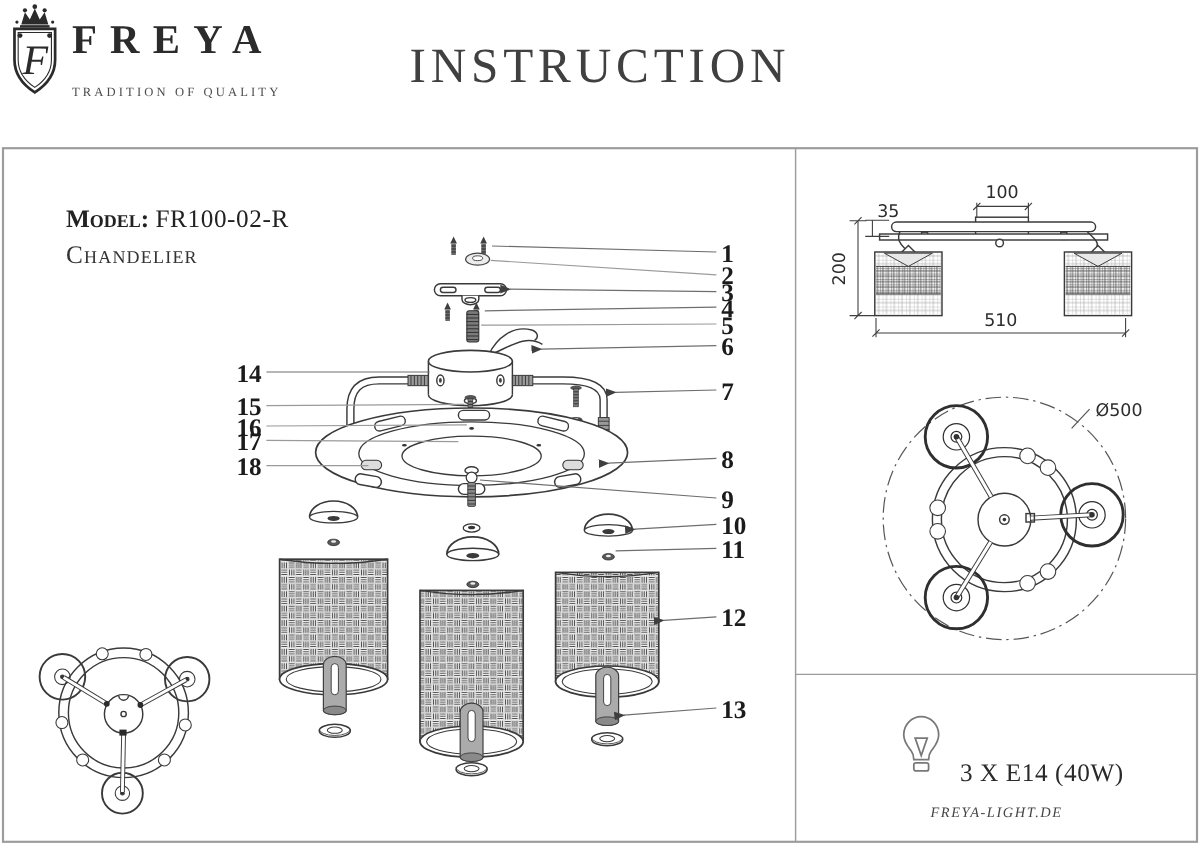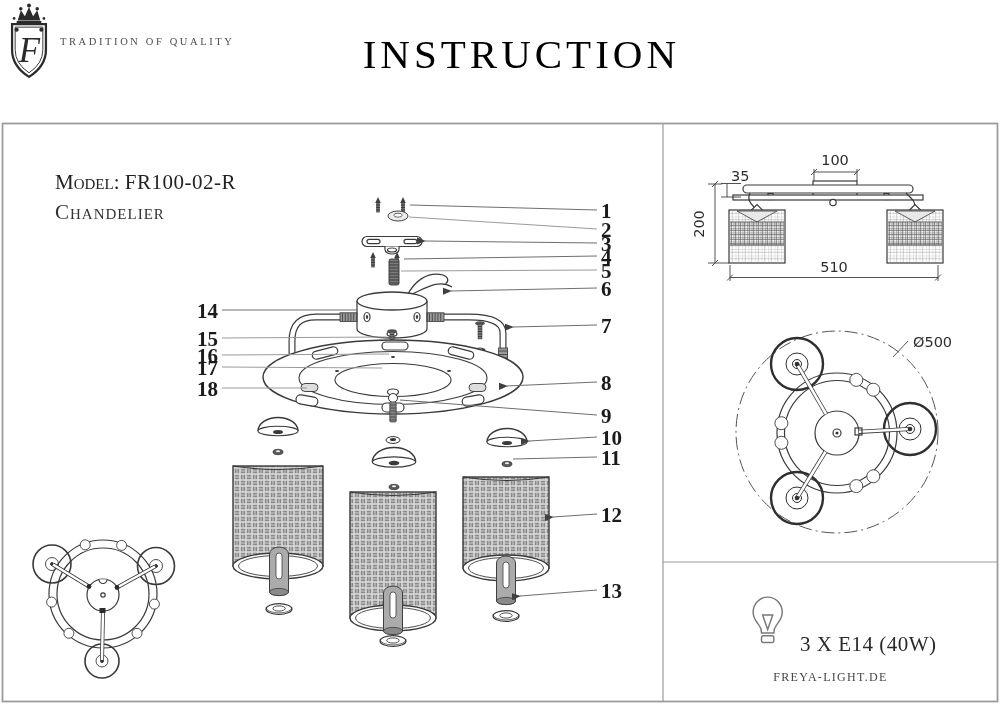--- a/index.html
+++ b/index.html
@@ -3,29 +3,29 @@
 <meta charset="utf-8">
 <style>
   html,body{margin:0;padding:0;background:#fff;}
   .page{position:relative;width:1000px;height:706px;background:#fff;overflow:hidden;
         font-family:"Liberation Serif",serif;color:#1c1c1c;}
   .art{position:absolute;left:0;top:0;}
   .crest{position:absolute;left:6px;top:3px;}
   .brand{position:absolute;left:60px;top:16px;}
   .brand-name{font-size:34px;font-weight:700;letter-spacing:11px;color:#2b2b2b;line-height:1.05;}
   .brand-tagline{font-size:10.5px;letter-spacing:2.6px;color:#4c4c4c;margin-top:20px;}
-  .title{position:absolute;left:320px;top:30px;width:360px;text-align:right;
-         font-size:41px;letter-spacing:4px;color:#000000;font-weight:400;}
+  .title{position:absolute;left:320px;top:30px;width:360px;text-align:center;
+         font-size:41px;letter-spacing:4px;color:#404040;font-weight:400;}
   .model{position:absolute;left:55px;top:167px;font-size:21px;line-height:1.45;color:#222;}
-  .model .lbl{font-weight:400;font-variant:small-caps;}
+  .model .lbl{font-weight:700;font-variant:small-caps;}
   .model .val{letter-spacing:.5px;}
   .model .type{font-variant:small-caps;letter-spacing:1px;color:#333;}
   .spec{position:absolute;left:800px;top:632px;font-size:21px;color:#2a2a2a;letter-spacing:.5px;}
   .site{position:absolute;left:663px;top:670px;width:335px;text-align:center;
-        font-size:12px;letter-spacing:1.3px;color:#454545;}
+        font-size:12px;letter-spacing:1.3px;color:#454545;font-style:italic;}
   
   .s1{fill:none;stroke:#3a3a3a;stroke-width:1.2px;}
   .s1f{fill:#fff;stroke:#3a3a3a;stroke-width:1.2px;}
   .leader{stroke:#6e6e6e;stroke-width:1px;}
   .leader-lt{stroke:#9a9a9a;stroke-width:1px;}
   .pnum{font-family:"Liberation Serif",serif;font-size:21px;font-weight:700;fill:#1b1b1b;}
   .dim{font-family:"DejaVu Sans",sans-serif;font-size:14.5px;fill:#2d2d2d;}
   .dimline{stroke:#3f3f3f;stroke-width:0.9px;fill:none;}
 </style>
 </head>
@@ -424,20 +424,21 @@
     <g>
       <path d="M4.5,20.5 h33 v25 q0,16 -16.5,26.5 q-16.5,-10.5 -16.5,-26.5 z" fill="#fff" stroke="#2b2b2b" stroke-width="2.2"></path>
       <path d="M7.5,23.5 h27 v22 q0,13.5 -13.5,22.5 q-13.5,-9 -13.5,-22.5 z" fill="none" stroke="#2b2b2b" stroke-width="0.9"></path>
       <circle cx="9" cy="26" r="2" fill="#2b2b2b"></circle>
         <circle cx="33" cy="26" r="2" fill="#2b2b2b"></circle>
       <text x="21.5" y="57" text-anchor="middle" font-family="Liberation Serif, serif" font-style="italic" font-size="34" fill="#2b2b2b">F</text>
     </g>
   </svg>
 
   <div class="brand">
+    <div class="brand-name">FREYA</div>
     <div class="brand-tagline">TRADITION OF QUALITY</div>
   </div>
 
   <div class="title">INSTRUCTION</div>
 
   <div class="model">
     <div>
       <span class="lbl">Model:</span>
       <span class="val">FR100-02-R</span>
     </div>

